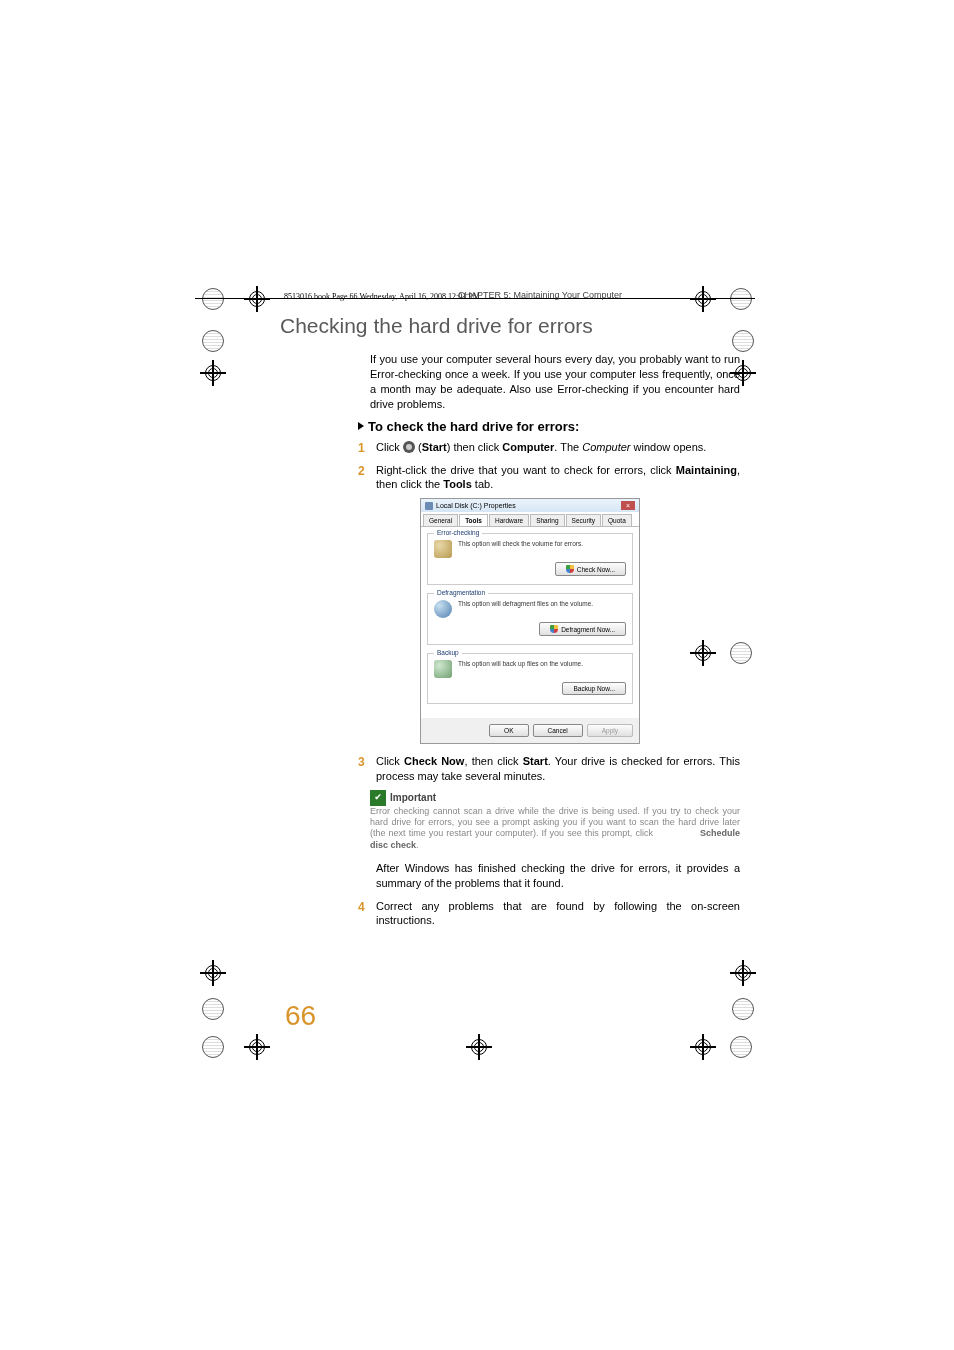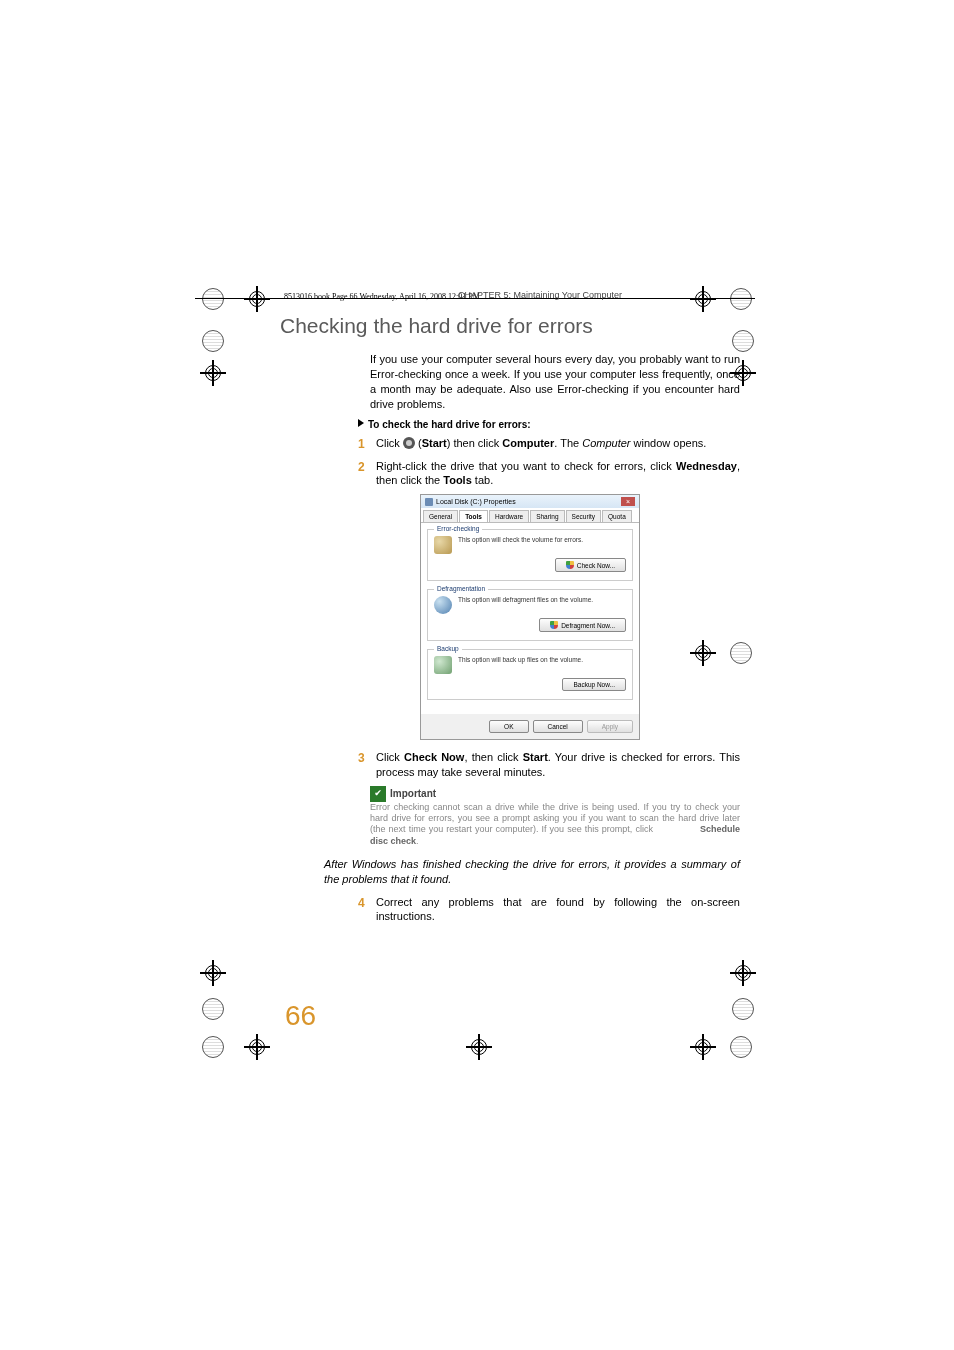--- a/index.html
+++ b/index.html
@@ -46,21 +46,21 @@
     font-family: "Trebuchet MS", sans-serif;
   }
   .body-text {
     font-size: 11px;
     line-height: 1.35;
     margin-left: 90px;
     margin-bottom: 8px;
     text-align: justify;
   }
   .procedure-title {
-    font-size: 10px;
+    font-size: 13px;
     font-weight: bold;
     margin-left: 78px;
     margin-bottom: 6px;
   }
   .procedure-title .arrow {
     display: inline-block;
     width: 0; height: 0;
     border-top: 4px solid transparent;
     border-bottom: 4px solid transparent;
     border-left: 6px solid #000;
@@ -342,21 +342,21 @@
   <div class="step">
     <div class="num">1</div>
     <div class="txt">
       <span>Click </span><span class="start-icon"></span><span> (</span><span class="bold">Start</span><span>) then click </span><span class="bold">Computer</span><span>. The </span><span class="italic">Computer</span><span> window opens.</span>
     </div>
   </div>
 
   <div class="step">
     <div class="num">2</div>
     <div class="txt">
-      <span>Right-click the drive that you want to check for errors, click </span><span class="bold">Wednesday</span><span>, then click the </span><span class="bold">Tools</span><span> tab.</span>
+      <span>Right-click the drive that you want to check for errors, click </span><span class="bold">Maintaining</span><span>, then click the </span><span class="bold">Tools</span><span> tab.</span>
     </div>
   </div>
 
   <div class="dialog">
     <div class="dialog-title">
       <div class="dicn"></div>
       <span>Local Disk (C:) Properties</span>
       <div class="dialog-close">×</div>
     </div>
     <div class="tabs">
@@ -419,21 +419,21 @@
   </div>
 
   <div class="callout">
     <div class="callout-head">
       <div class="check-box">✔</div>
       <span class="ctitle">Important</span>
     </div>
     <span>Error checking cannot scan a drive while the drive is being used. If you try to check your hard drive for errors, you see a prompt asking you if you want to scan the hard drive later (the next time you restart your computer). If you see this prompt, click </span><span class="cbold">Schedule disc check</span><span>.</span>
   </div>
 
-  <p class="body-text" style="margin-left:44px;font-style:italic;">After Windows has finished checking the drive for errors, it provides a summary of the problems that it found.</p>
+  <p class="body-text" style="margin-left:96px;">After Windows has finished checking the drive for errors, it provides a summary of the problems that it found.</p>
 
   <div class="step">
     <div class="num">4</div>
     <div class="txt">Correct any problems that are found by following the on-screen instructions.</div>
   </div>
 
 </div>
 
 <div class="page-num">66</div>
 

